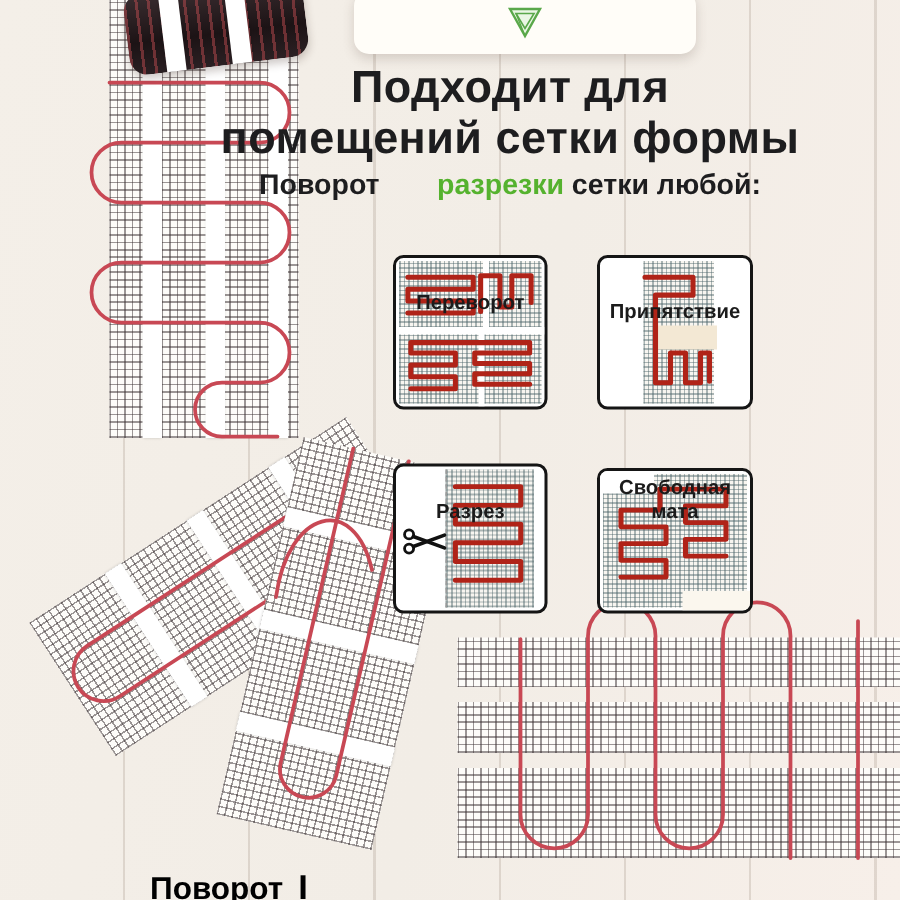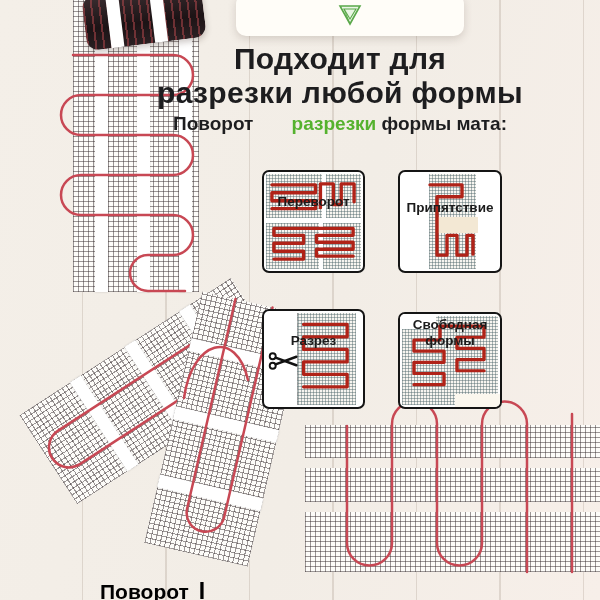--- a/index.html
+++ b/index.html
@@ -121,29 +121,29 @@
 <div id="logo-card" class="abs">
   <svg width="24" height="22" viewBox="0 0 24 22">
     <polygon points="2,2 22,2 12,20" fill="#eaf6e4" stroke="#5aa84a" stroke-width="1.6"></polygon>
     <polygon points="6,5 18,5 12,15" fill="none" stroke="#5aa84a" stroke-width="1.1"></polygon>
     <line x1="6" y1="5" x2="12" y2="20" stroke="#5aa84a" stroke-width=".9"></line>
   </svg>
 </div>
 
 <div id="heading" class="abs">
   <div>Подходит для</div>
-  <div>разрезки любой формы</div>
+  <div>помещений сетки формы</div>
 </div>
 
-<div id="subheading" class="abs"><span>Поворот </span><span class="hl">разрезки</span><span> формы мата:</span></div>
+<div id="subheading" class="abs"><span>Поворот </span><span class="hl">разрезки</span><span> сетки любой:</span></div>
 
 <div class="vlabel" style="left:262px;top:150px;width:103px;">Переворот</div>
 <div class="vlabel" style="left:398px;top:156px;width:104px;">Припятствие</div>
 <div class="vlabel" style="left:262px;top:289px;width:103px;">Разрез</div>
-<div class="vlabel" style="left:398px;top:273px;width:104px;">Свободная формы</div>
+<div class="vlabel" style="left:398px;top:273px;width:104px;">Свободная мата</div>
 
 <div class="vbox" style="left:262px;top:170px;width:103px;height:103px;">
   <div class="dmesh" style="left:2px;top:2px;right:2px;bottom:2px;"></div>
   <div class="whitebar" style="left:59%;top:0;width:4px;height:46%;"></div>
   <div class="whitebar" style="left:56%;top:51%;width:4px;height:49%;"></div>
   <div class="whitebar" style="left:0;top:46%;width:100%;height:5px;"></div>
   <svg class="diag" viewBox="0 0 100 100" preserveAspectRatio="none">
     <path class="cable" d="M8 13 H52 V21 H8 V29 H52 V37 H8"></path>
     <path class="cable" d="M57 36 V12 H70 V33 H78 V12 H91 V30"></path>
     <path class="cable" d="M10 88 H40 V80 H10 V72 H40 V64 H10 V57 H90 V64 H53 V71 H90 V78 H53 V85 H90"></path>

